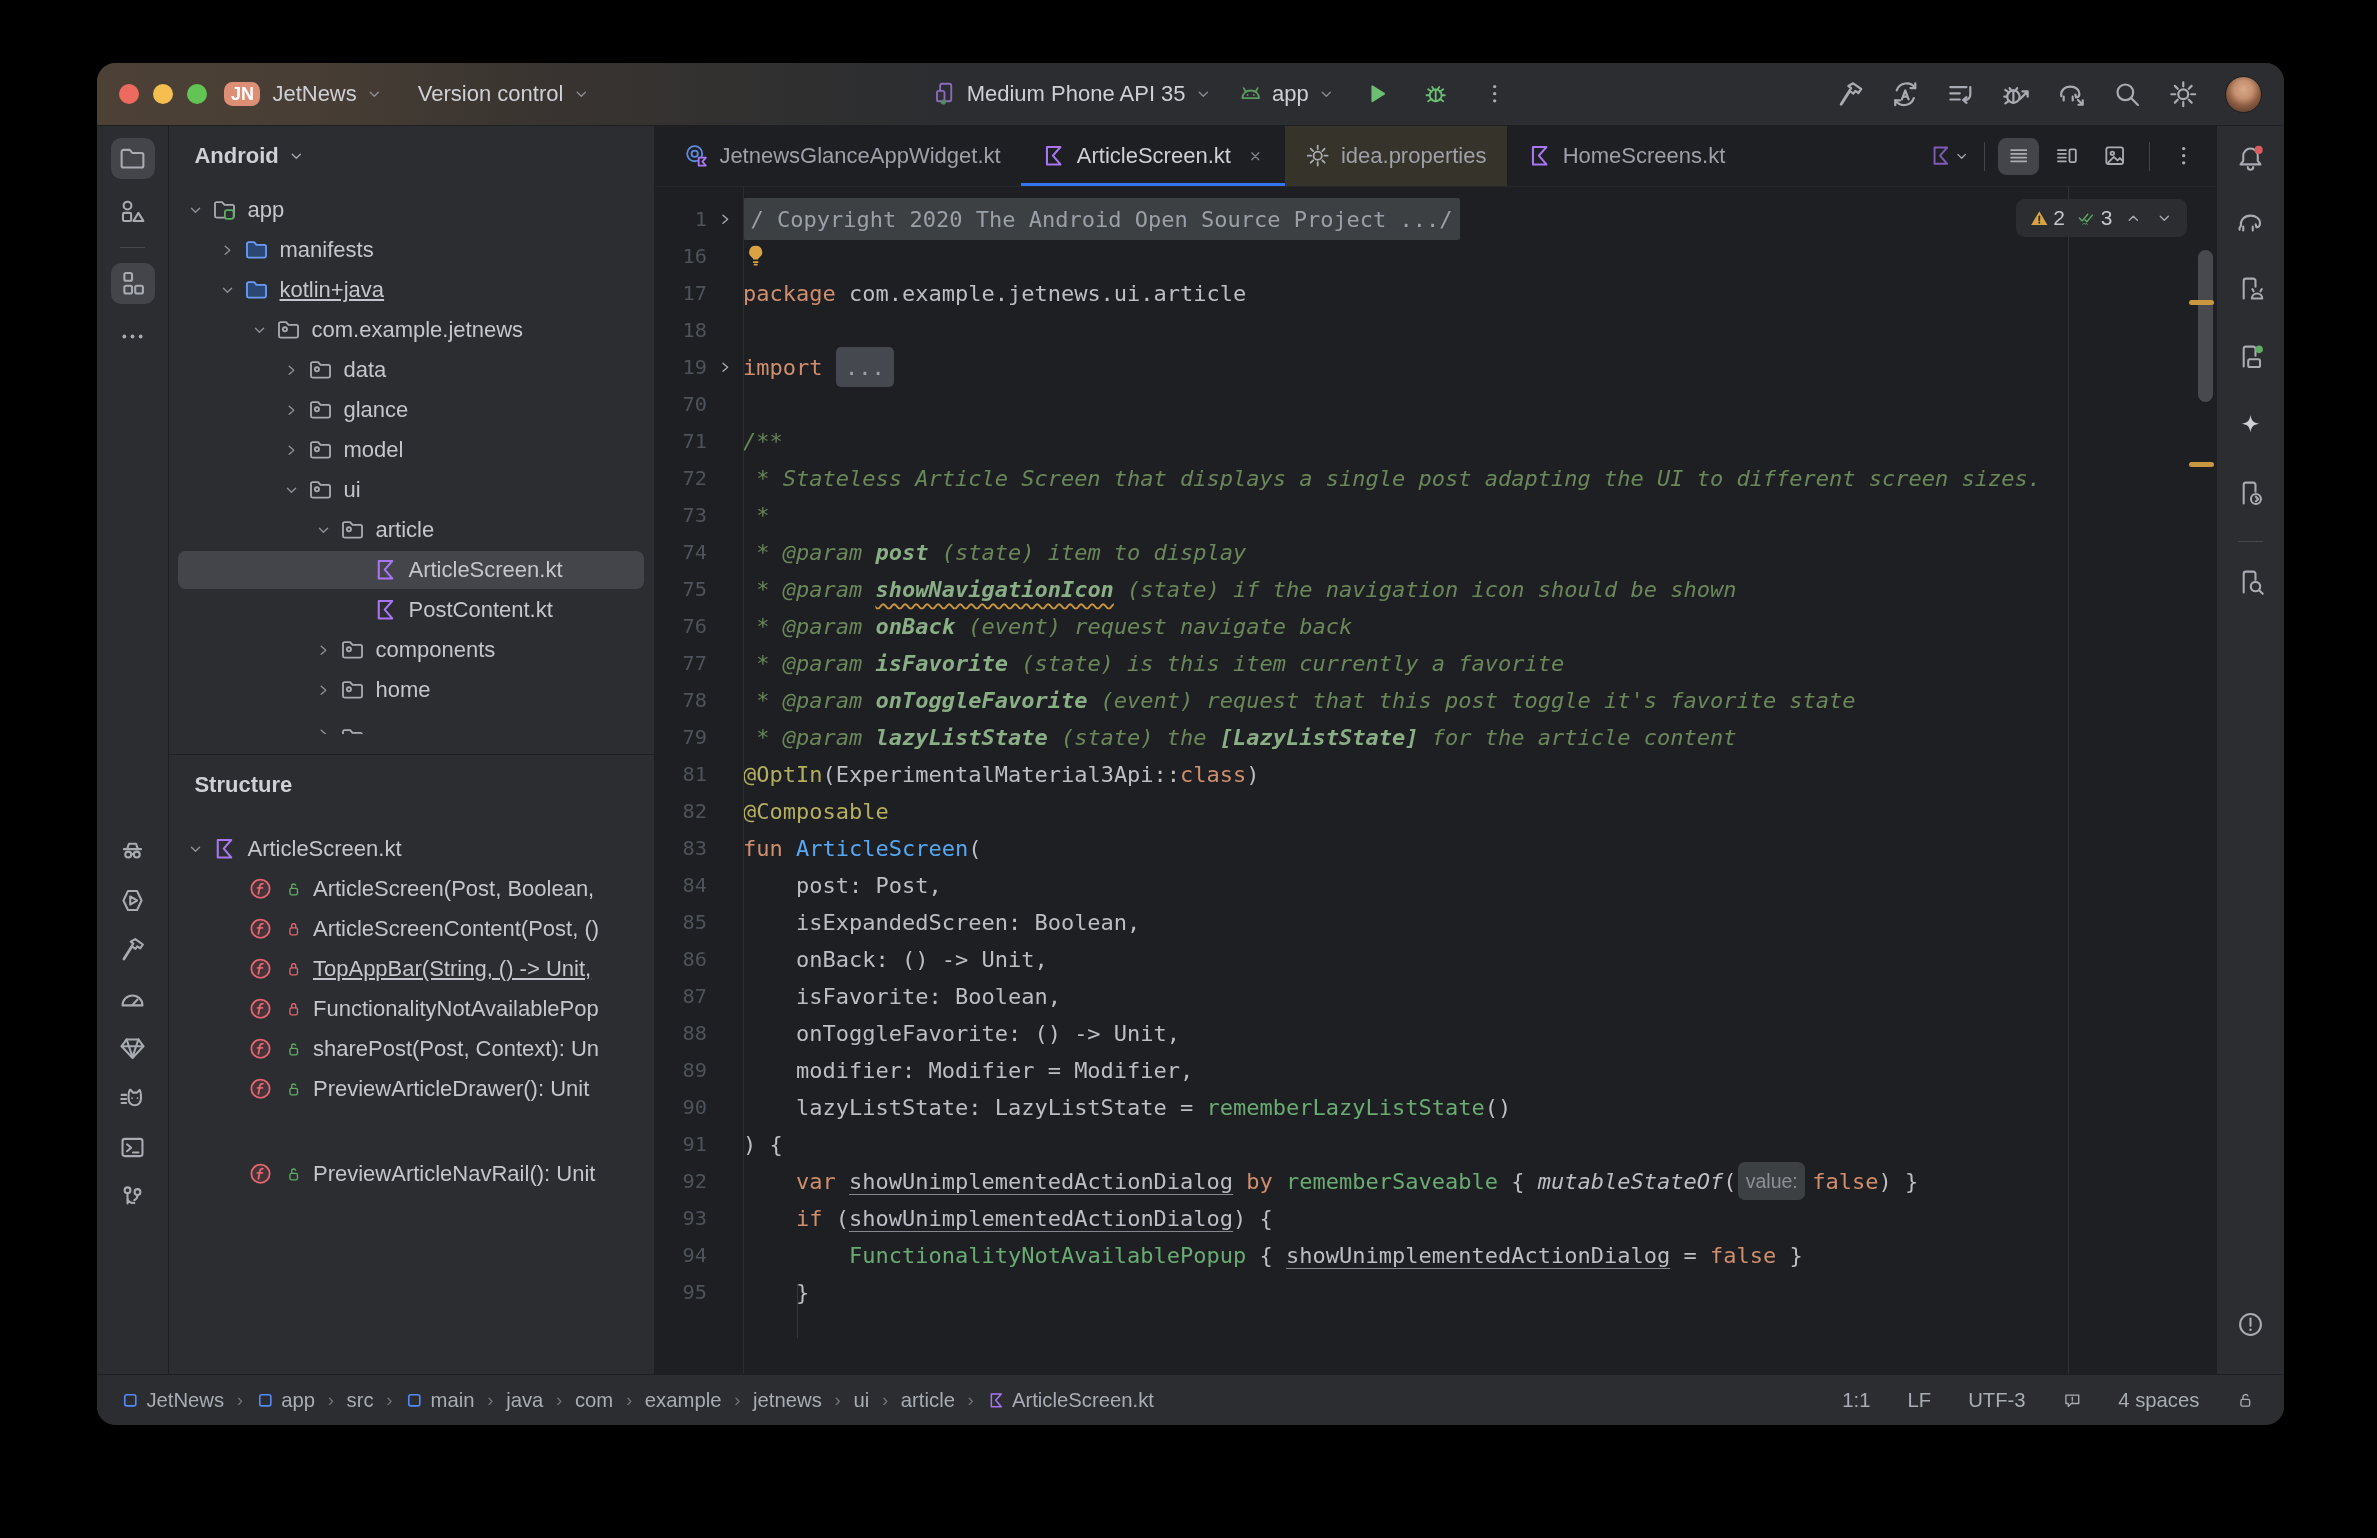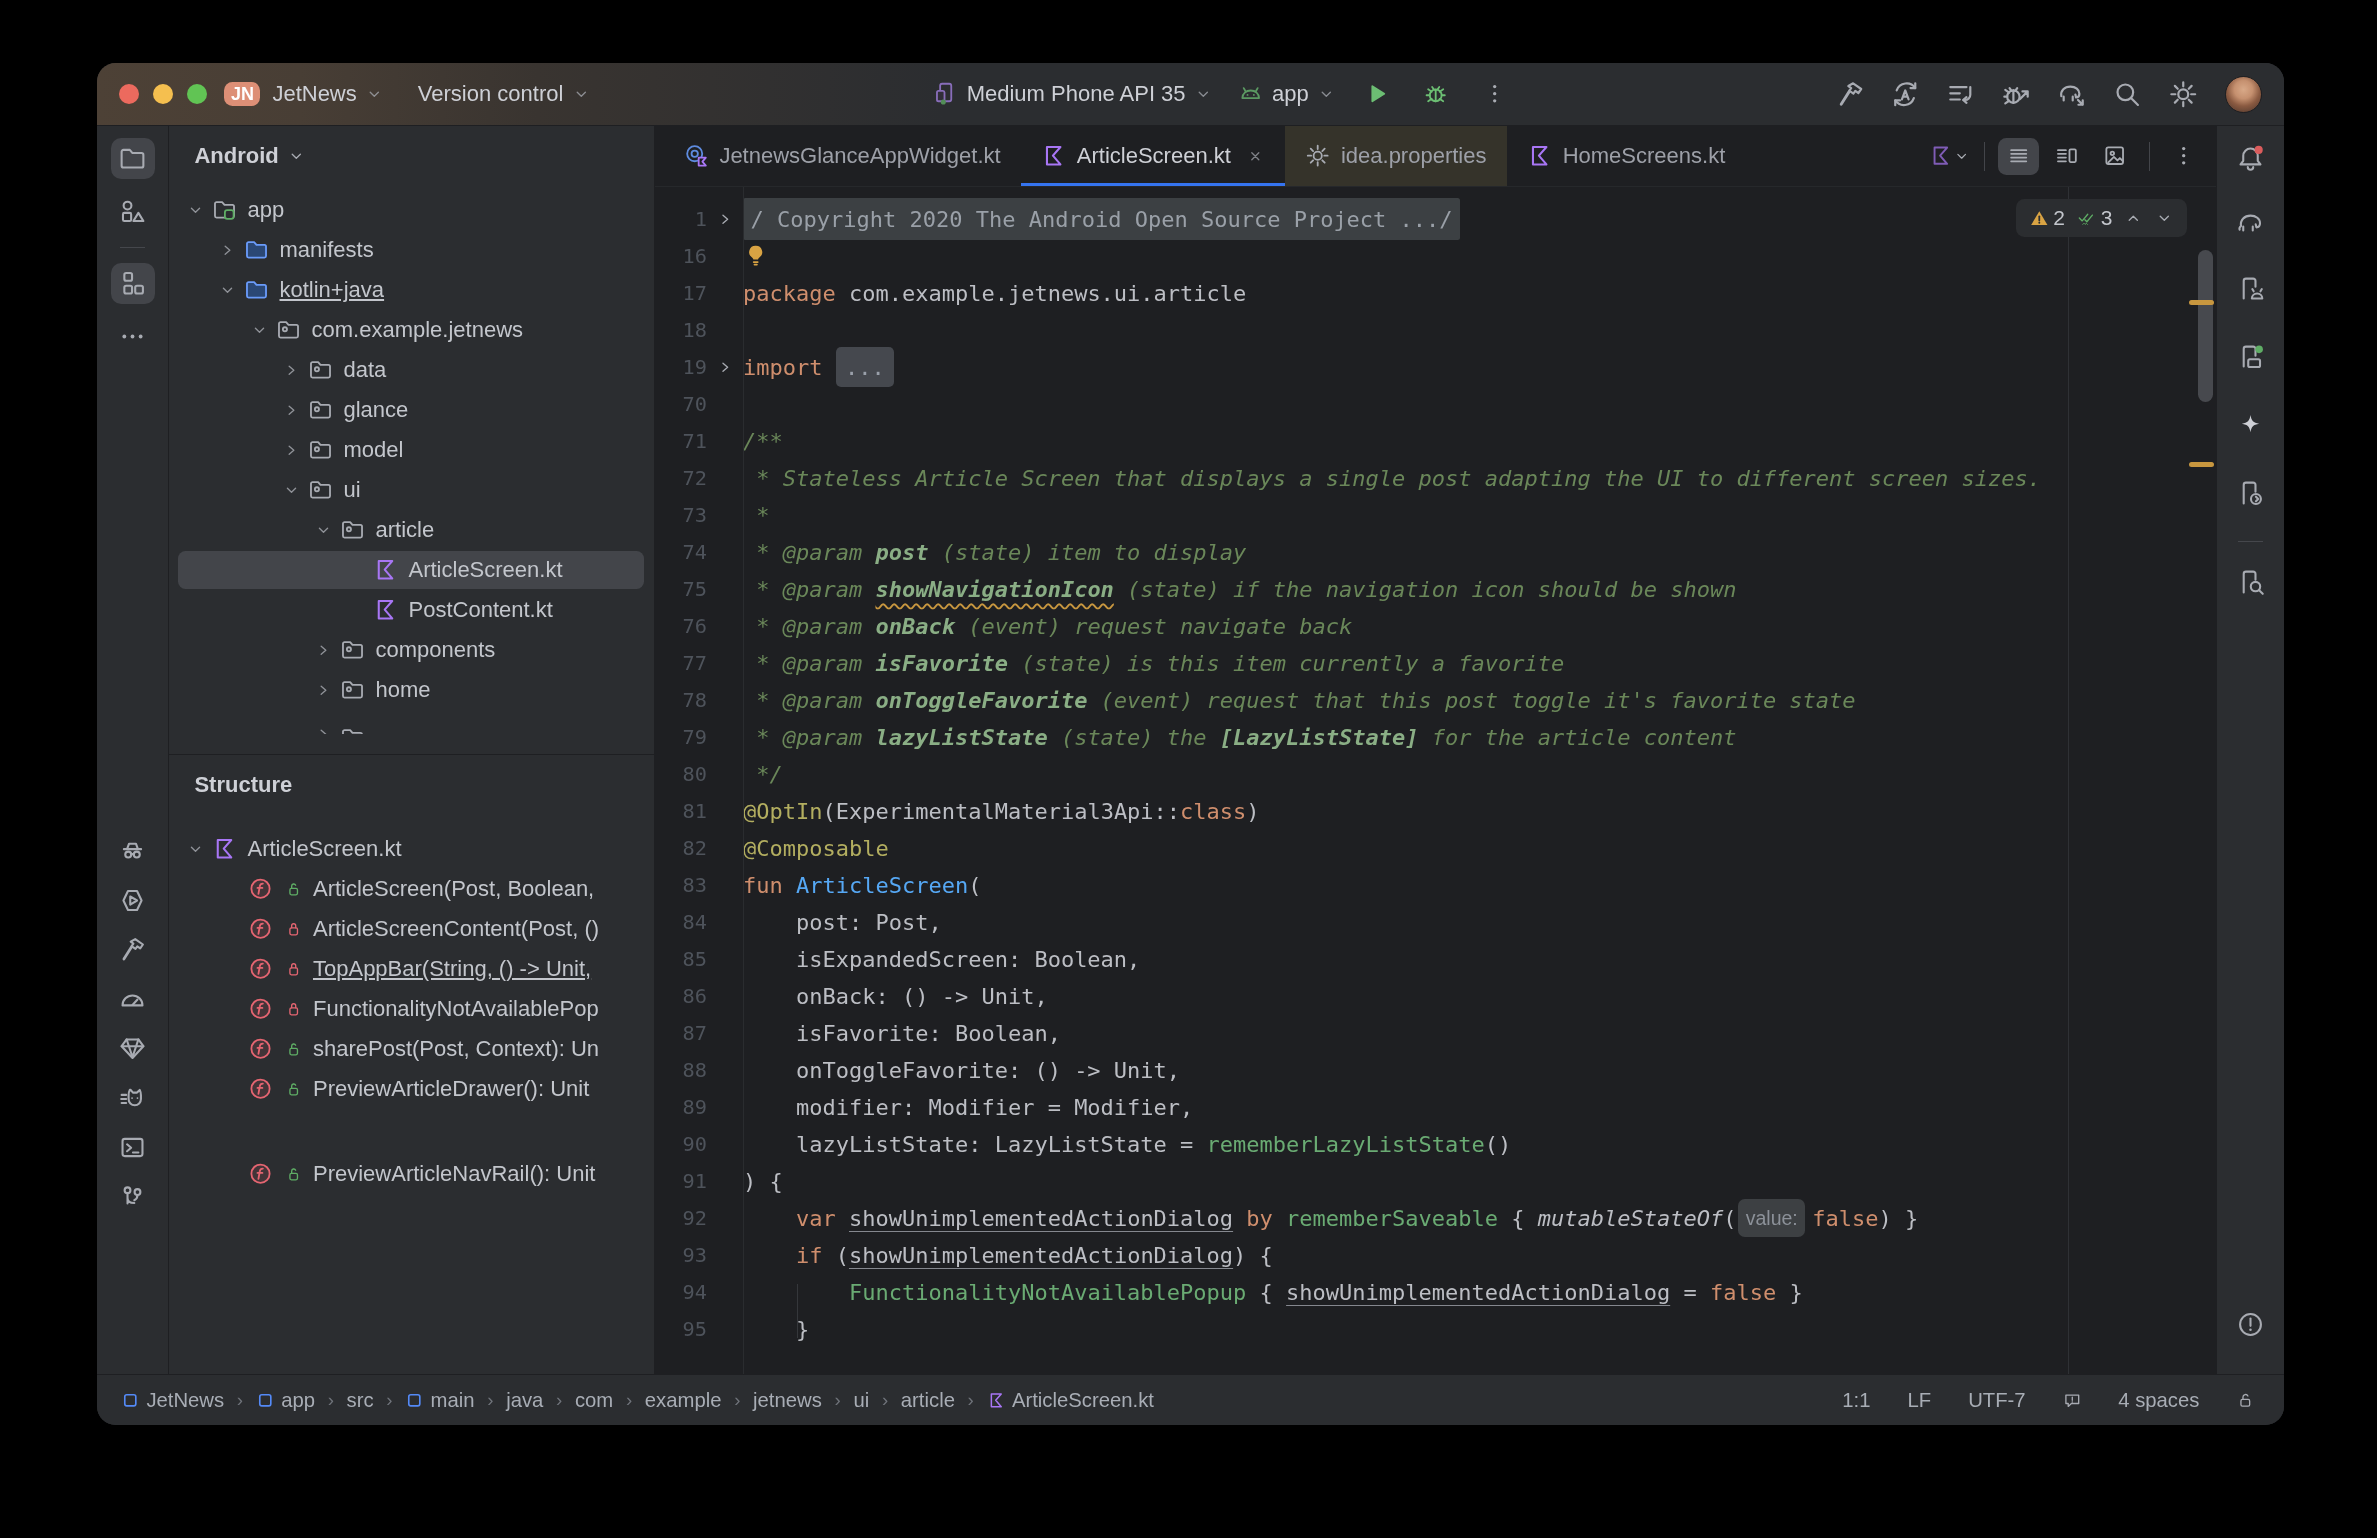--- a/index.html
+++ b/index.html
@@ -855,25 +855,20 @@
               <span class="ln">78</span>
               <span class="fold"></span>
               <span class="txt"><span class="seg doc"> * @param </span><span class="seg docp">onToggleFavorite</span><span class="seg doc"> (event) request that this post toggle it's favorite state</span></span>
             </div>
             <div class="cl">
               <span class="ln">79</span>
               <span class="fold"></span>
               <span class="txt"><span class="seg doc"> * @param </span><span class="seg docp">lazyListState</span><span class="seg doc"> (state) the </span><span class="seg docp">[LazyListState]</span><span class="seg doc"> for the article content</span></span>
             </div>
             <div class="cl">
-              <span class="ln">80</span>
-              <span class="fold"></span>
-              <span class="txt"><span class="seg doc"> */</span></span>
-            </div>
-            <div class="cl">
               <span class="ln">81</span>
               <span class="fold"></span>
               <span class="txt"><span class="seg ann">@OptIn</span><span class="seg pl">(ExperimentalMaterial3Api::</span><span class="seg kw">class</span><span class="seg pl">)</span></span>
             </div>
             <div class="cl">
               <span class="ln">82</span>
               <span class="fold"></span>
               <span class="txt"><span class="seg ann">@Composable</span></span>
             </div>
             <div class="cl">
@@ -1115,21 +1110,21 @@
             <svg viewBox="0 0 32 32">
               <path d="M7.5 5h17L15 16l9.5 11h-17z" stroke="#a876f5" stroke-width="2.6"></path>
             </svg>
           </span>
           <span>ArticleScreen.kt</span>
         </div>
       </div>
     <div id="status-right">
       <span>1:1</span>
       <span>LF</span>
-      <span>UTF-7</span>
+      <span>UTF-3</span>
       <span class="ic sm">
           <svg viewBox="0 0 32 32">
             <path d="M5 7h22v14.5H14.5l-5.5 5v-5H5z"></path>
             <path d="M16 10.5v5.5"></path>
             <circle cx="16" cy="18.8" r="1.3" fill="#a8abb2" stroke="none"></circle>
           </svg>
         </span>
       <span>4 spaces</span>
       <span class="ic sm">
           <svg viewBox="0 0 32 32">

